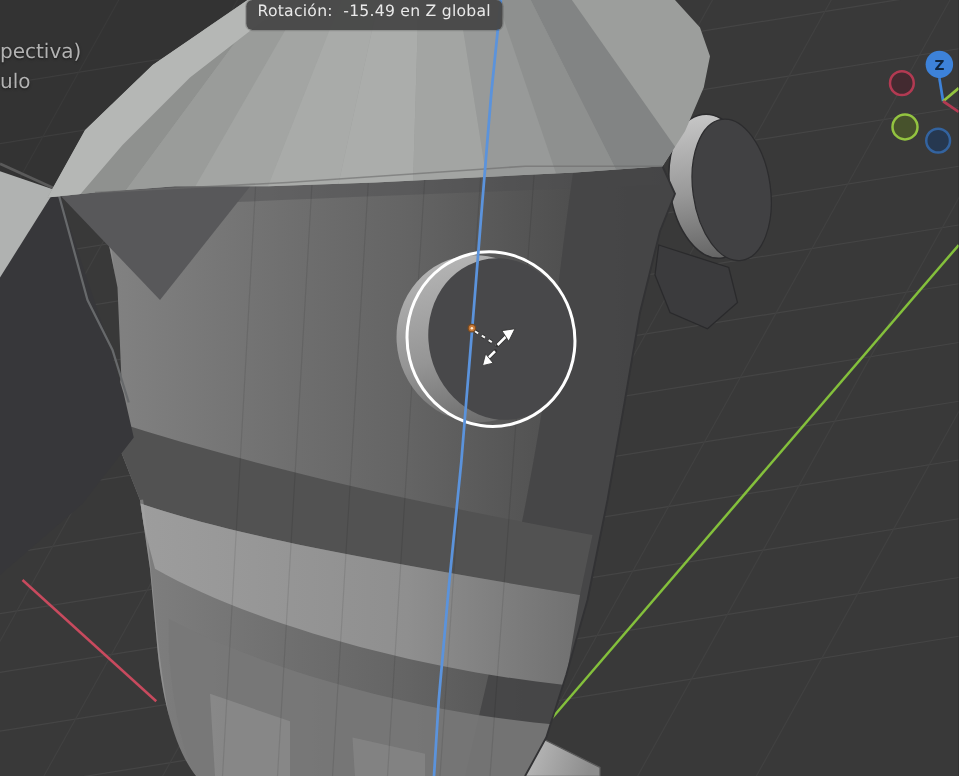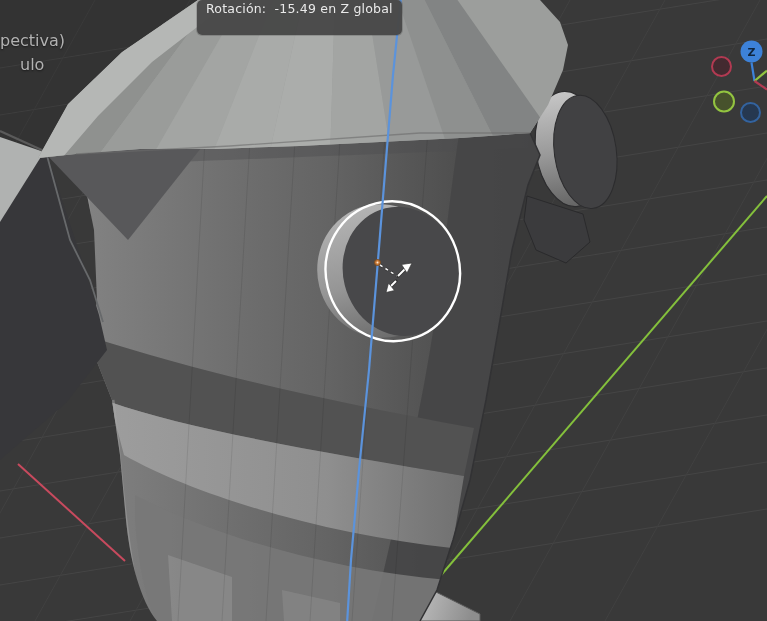--- a/index.html
+++ b/index.html
@@ -7,23 +7,23 @@
     position:relative;width:767px;height:621px;overflow:hidden;
     font-family:"DejaVu Sans","Liberation Sans",sans-serif;
     background:#393939;
   }
   #scene{position:absolute;left:0;top:0;}
   .vp-label{
     position:absolute;left:0;color:#b2b2b2;font-size:16px;line-height:1;
     text-shadow:0 1px 2px rgba(0,0,0,.55);white-space:pre;pointer-events:none;
   }
   #vp-label-1{top:33px;}
-  #vp-label-2{top:57px;margin-left:20px;}
+  #vp-label-2{top:57px;}
   #rotation-tooltip{
-    position:absolute;left:197px;top:0;height:35px;line-height:18px;
+    position:absolute;left:197px;top:0;height:24px;line-height:18px;
     padding:0 9px;border-radius:5px;background:rgba(72,72,72,.97);
     color:#e9e9e9;font-size:12.5px;white-space:pre;letter-spacing:.2px;
     box-shadow:0 0 0 1px rgba(0,0,0,.15);
   }
   .gizmo-z-text{font-size:11px;font-weight:bold;fill:#10263f;}
 </style>
 </head>
 <body>
 
 <div id="viewport-root">

